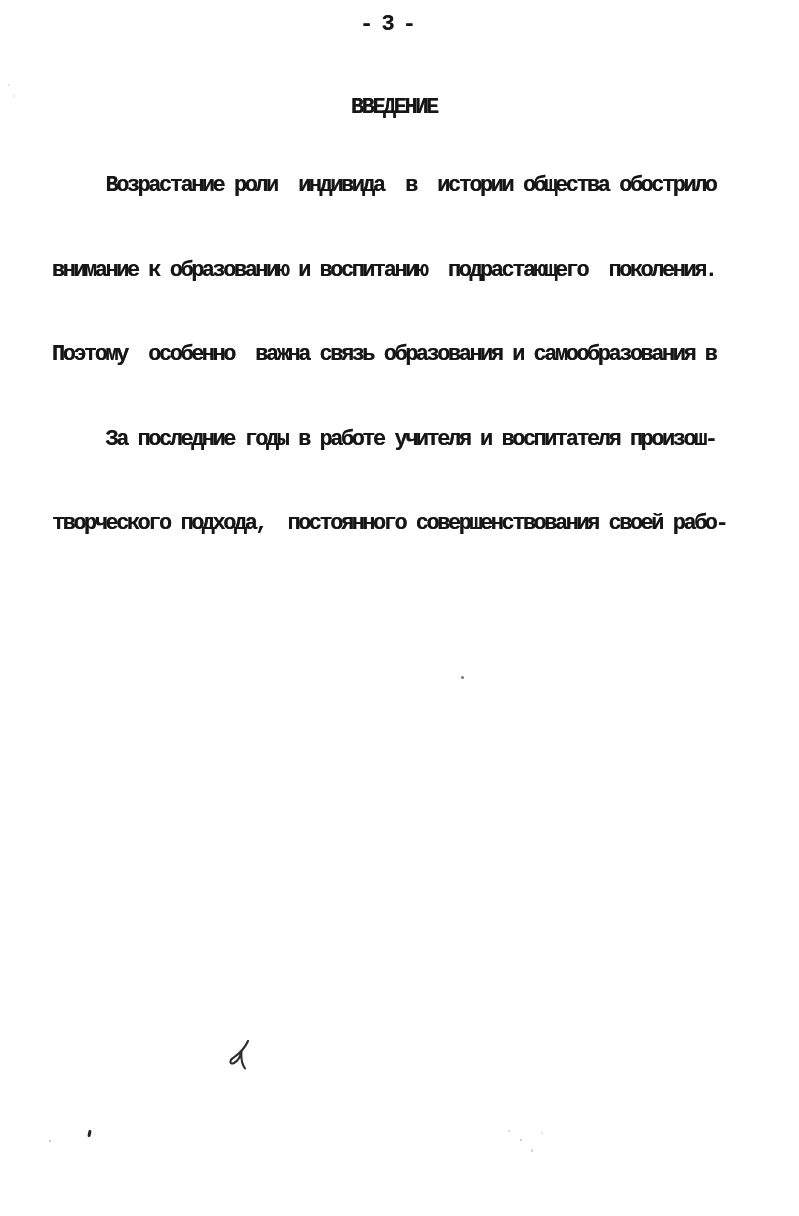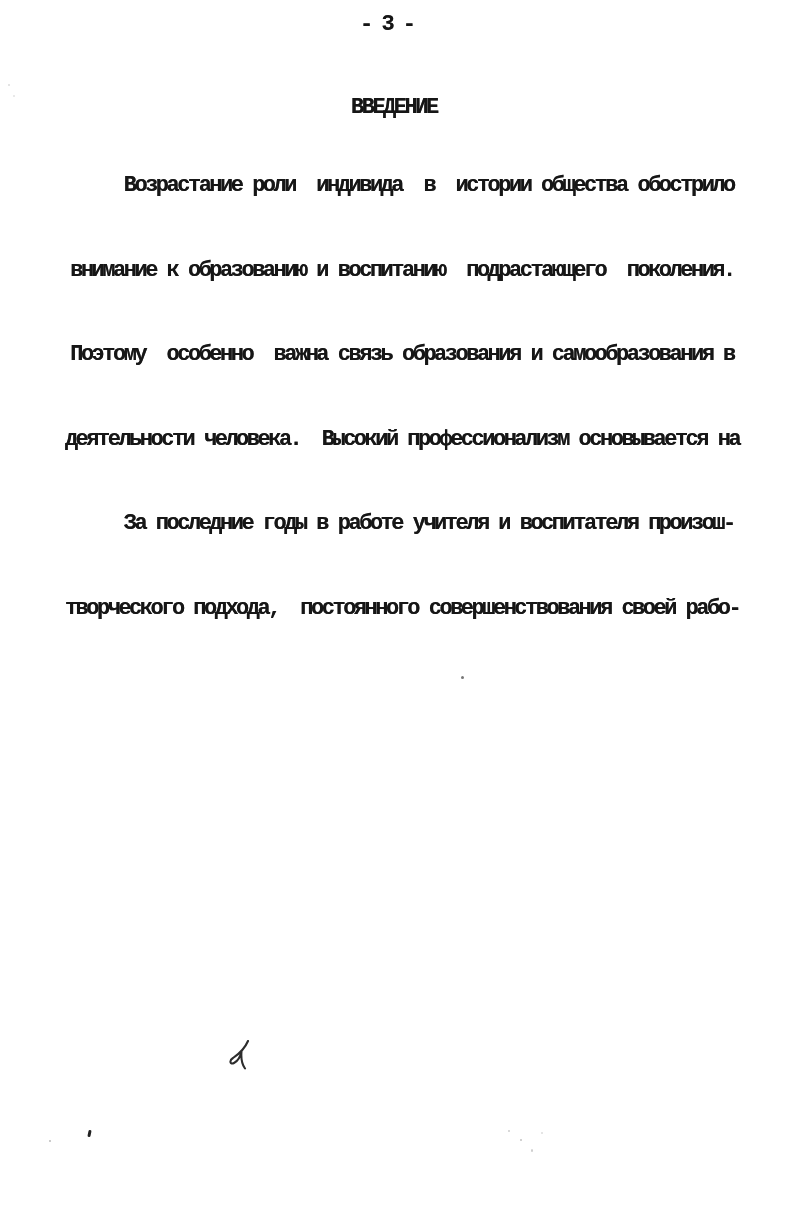--- a/index.html
+++ b/index.html
@@ -43,21 +43,20 @@
   }
   .body-text {
     position: absolute;
     top: 119px;
     left: 52px;
     width: 700px;
   }
   .ln {
     height: 34.6px;
     line-height: 34.6px;
-    text-align: center;
   }
   .pen-mark {
     position: absolute;
     left: 227px;
     top: 1040px;
     width: 28px;
     height: 30px;
   }
   .speck {
     position: absolute;
@@ -80,21 +79,20 @@
 <div class="page">
 
   <div class="pageno typed">- 3 -</div>
 
   <h1 class="heading">ВВЕДЕНИЕ</h1>
 
   <div class="body-text typed">
     <div class="ln">     Возрастание роли  индивида  в  истории общества обострило</div>
     <div class="ln">внимание к образованию и воспитанию  подрастающего  поколения.</div>
     <div class="ln">Поэтому  особенно  важна связь образования и самообразования в</div>
-    <div class="ln">деятельности человека.  Высокий профессионализм основывается на</div>
     <div class="ln">     За последние годы в работе учителя и воспитателя произош-</div>
     <div class="ln">творческого подхода,  постоянного совершенствования своей рабо-</div>
     
     
     
     
     
     
     
     

